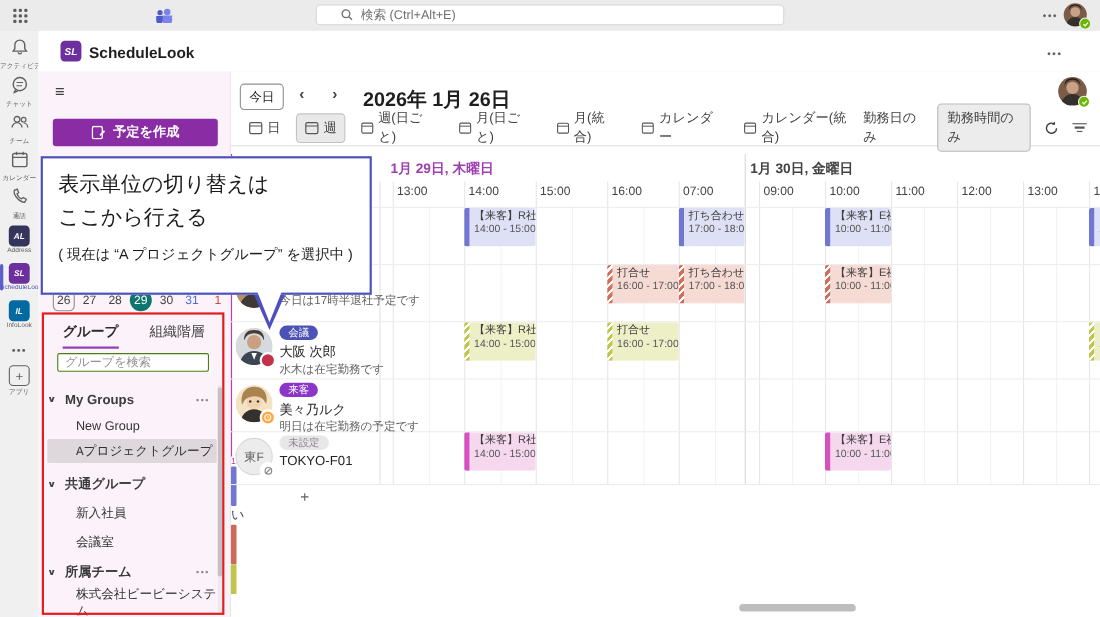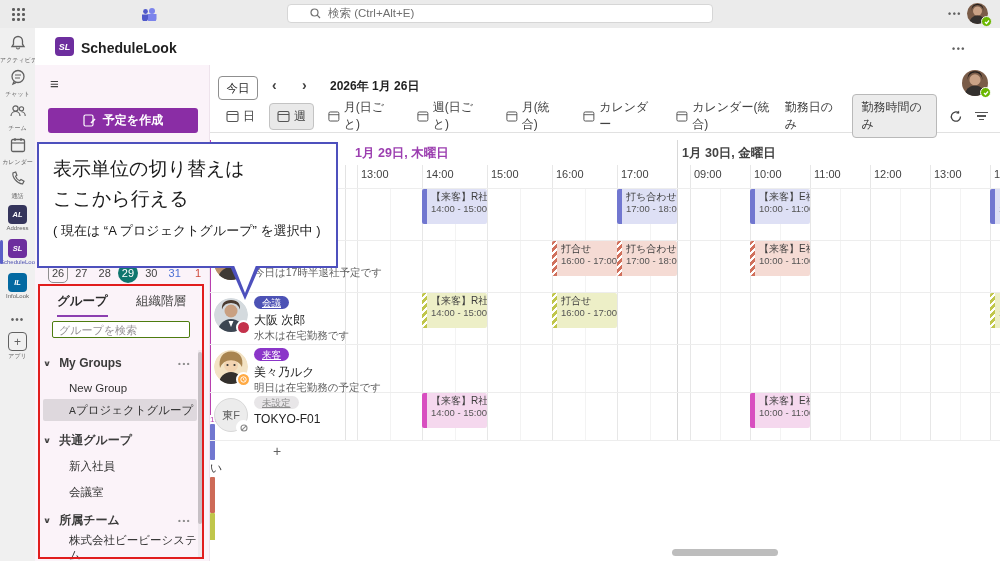--- a/index.html
+++ b/index.html
@@ -58,39 +58,39 @@
            border-right:15px solid transparent;border-top:34px solid #4d50bd;z-index:59;}
   #arrow-w{position:absolute;left:233px;top:263px;width:0;height:0;border-left:12px solid transparent;
            border-right:12px solid transparent;border-top:30px solid #fff;z-index:61;}
   #redbox{position:absolute;left:38px;top:284px;width:166px;height:275px;border:2px solid #e11d1d;
           box-sizing:border-box;z-index:45;pointer-events:none;}
   
   #main{position:absolute;left:210px;top:65px;width:790px;height:496px;background:#fff;}
   #todaybtn{position:absolute;left:8px;top:11px;width:38px;height:22px;border:1px solid #8f8f8f;border-radius:4px;
             display:flex;align-items:center;justify-content:center;font-size:11.5px;color:#242424;cursor:pointer;background:#fff;}
   .navchev{position:absolute;top:12px;font-size:14px;color:#424242;cursor:pointer;font-weight:bold;}
-  #curdate{position:absolute;left:120px;top:13px;font-weight:bold;font-size:12px;color:#1f1f1f;}
+  #curdate{position:absolute;left:120px;top:13px;font-weight:bold;font-size:18px;color:#1f1f1f;}
   #tabsbar{position:absolute;left:0;top:35px;width:790px;height:33px;border-bottom:1px solid #e1e1e1;display:flex;align-items:center;box-sizing:border-box;}
   #vtabs{display:flex;align-items:center;gap:6px;padding-left:8px;}
   .vtab{display:flex;align-items:center;gap:4px;padding:4px 7px;font-size:12px;color:#424242;border-radius:4px;cursor:pointer;border:1px solid transparent;}
   .vtab.active{background:#e9e9e9;border-color:#c3c3c3;}
   #rightctl{margin-left:auto;display:flex;align-items:center;gap:12px;padding-right:12px;}
   .txtbtn{font-size:12px;color:#424242;cursor:pointer;}
   .txtbtn.seg{background:#ececec;border:1px solid #b9b9b9;border-radius:4px;padding:4px 8px;}
   .fline{background:#555;height:1.5px;margin:2px auto;}
   
   #cal{position:absolute;left:0;top:75px;width:790px;height:400px;overflow:hidden;}
   .vline,.hline{position:absolute;pointer-events:none;}
   .daylabel{position:absolute;top:5px;font-weight:bold;font-size:12.5px;}
   .hourlabel{position:absolute;top:28px;font-size:11px;color:#424242;}
   .event{position:absolute;display:flex;border-radius:2px;overflow:hidden;cursor:pointer;}
   .ebody{flex:1;padding:1px 4px;overflow:hidden;}
   .etitle{font-size:10px;color:#3d3d3d;white-space:nowrap;line-height:13px;}
   .etime{font-size:9.5px;color:#555;white-space:nowrap;line-height:12px;}
-  .pill{position:absolute;font-size:9.5px;color:#fff;border-radius:8px;padding:1px 8px;line-height:11px;text-decoration:underline;}
+  .pill{position:absolute;font-size:9.5px;color:#fff;border-radius:8px;padding:1px 8px;line-height:11px;}
   .pname{position:absolute;font-size:12px;color:#242424;white-space:nowrap;}
   .pstatus{position:absolute;font-size:10.5px;color:#616161;white-space:nowrap;}
   .avatar{position:absolute;width:34px;height:34px;border-radius:50%;overflow:hidden;}
   .presence{position:absolute;width:11px;height:11px;border-radius:50%;border:2px solid #fff;box-sizing:content-box;
             display:flex;align-items:center;justify-content:center;}
   #addbtn{position:absolute;left:58px;top:303px;width:18px;height:18px;font-size:14px;color:#616161;text-align:center;cursor:pointer;}
   #hthumb{position:absolute;left:672px;top:549px;width:106px;height:7px;border-radius:4px;background:#bdbdbd;z-index:70;}
   .gscroll{position:absolute;left:163px;top:285px;width:4px;height:208px;background:#efe9ee;}
   .gthumb{position:absolute;left:163px;top:287px;width:4px;height:172px;background:#c6c0c5;border-radius:2px;}
 </style>
@@ -272,28 +272,28 @@
               <rect x="1" y="1.5" width="11" height="10" rx="1.5" fill="none" stroke="#555" stroke-width="1.1"></rect>
               <line x1="1" y1="4.5" x2="12" y2="4.5" stroke="#555" stroke-width="1"></line>
             </svg>
             <span>週</span>
           </div>
           <div class="vtab">
             <svg width="13" height="13" viewBox="0 0 13 13">
               <rect x="1" y="1.5" width="11" height="10" rx="1.5" fill="none" stroke="#555" stroke-width="1.1"></rect>
               <line x1="1" y1="4.5" x2="12" y2="4.5" stroke="#555" stroke-width="1"></line>
             </svg>
+            <span>週(日ごと)</span>
+          </div>
+          <div class="vtab">
+            <svg width="13" height="13" viewBox="0 0 13 13">
+              <rect x="1" y="1.5" width="11" height="10" rx="1.5" fill="none" stroke="#555" stroke-width="1.1"></rect>
+              <line x1="1" y1="4.5" x2="12" y2="4.5" stroke="#555" stroke-width="1"></line>
+            </svg>
             <span>月(日ごと)</span>
-          </div>
-          <div class="vtab">
-            <svg width="13" height="13" viewBox="0 0 13 13">
-              <rect x="1" y="1.5" width="11" height="10" rx="1.5" fill="none" stroke="#555" stroke-width="1.1"></rect>
-              <line x1="1" y1="4.5" x2="12" y2="4.5" stroke="#555" stroke-width="1"></line>
-            </svg>
-            <span>週(日ごと)</span>
           </div>
           <div class="vtab">
             <svg width="13" height="13" viewBox="0 0 13 13">
               <rect x="1" y="1.5" width="11" height="10" rx="1.5" fill="none" stroke="#555" stroke-width="1.1"></rect>
               <line x1="1" y1="4.5" x2="12" y2="4.5" stroke="#555" stroke-width="1"></line>
             </svg>
             <span>月(統合)</span>
           </div>
           <div class="vtab">
             <svg width="13" height="13" viewBox="0 0 13 13">
@@ -332,21 +332,21 @@
         <div class="vline" style="left: 244.5px; top: 48px; width: 1px; height: 252px; background: rgb(243, 243, 243);"></div>
         <div class="hourlabel" style="left: 216px;">14:00</div>
         <div class="vline" style="left: 277px; top: 25px; width: 1px; height: 275px; background: rgb(231, 231, 231);"></div>
         <div class="vline" style="left: 309.5px; top: 48px; width: 1px; height: 252px; background: rgb(243, 243, 243);"></div>
         <div class="hourlabel" style="left: 281px;">15:00</div>
         <div class="vline" style="left: 342px; top: 25px; width: 1px; height: 275px; background: rgb(231, 231, 231);"></div>
         <div class="vline" style="left: 374.5px; top: 48px; width: 1px; height: 252px; background: rgb(243, 243, 243);"></div>
         <div class="hourlabel" style="left: 346px;">16:00</div>
         <div class="vline" style="left: 407px; top: 25px; width: 1px; height: 275px; background: rgb(231, 231, 231);"></div>
         <div class="vline" style="left: 439.5px; top: 48px; width: 1px; height: 252px; background: rgb(243, 243, 243);"></div>
-        <div class="hourlabel" style="left: 411px;">17:00</div>
+        <div class="hourlabel" style="left: 411px;">07:00</div>
         <div class="vline" style="left: 480px; top: 25px; width: 1px; height: 275px; background: rgb(231, 231, 231);"></div>
         <div class="vline" style="left: 510px; top: 48px; width: 1px; height: 252px; background: rgb(243, 243, 243);"></div>
         <div class="hourlabel" style="left: 484px;">09:00</div>
         <div class="vline" style="left: 540px; top: 25px; width: 1px; height: 275px; background: rgb(231, 231, 231);"></div>
         <div class="vline" style="left: 570px; top: 48px; width: 1px; height: 252px; background: rgb(243, 243, 243);"></div>
         <div class="hourlabel" style="left: 544px;">10:00</div>
         <div class="vline" style="left: 600px; top: 25px; width: 1px; height: 275px; background: rgb(231, 231, 231);"></div>
         <div class="vline" style="left: 630px; top: 48px; width: 1px; height: 252px; background: rgb(243, 243, 243);"></div>
         <div class="hourlabel" style="left: 604px;">11:00</div>
         <div class="vline" style="left: 660px; top: 25px; width: 1px; height: 275px; background: rgb(231, 231, 231);"></div>

